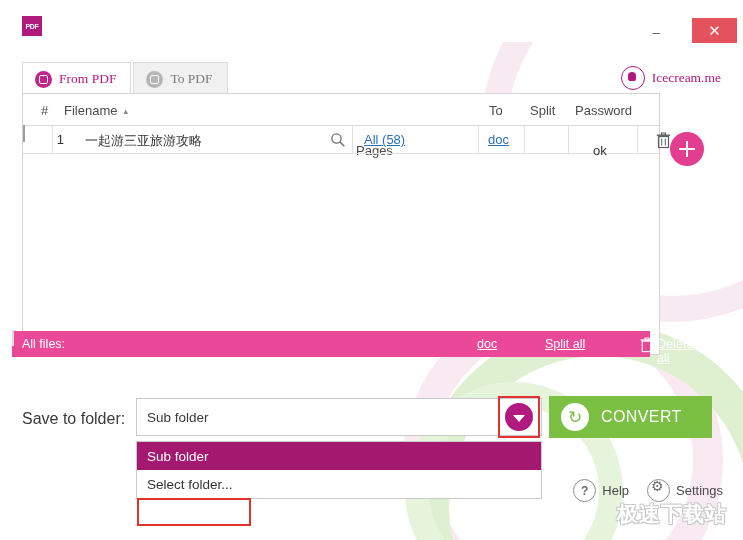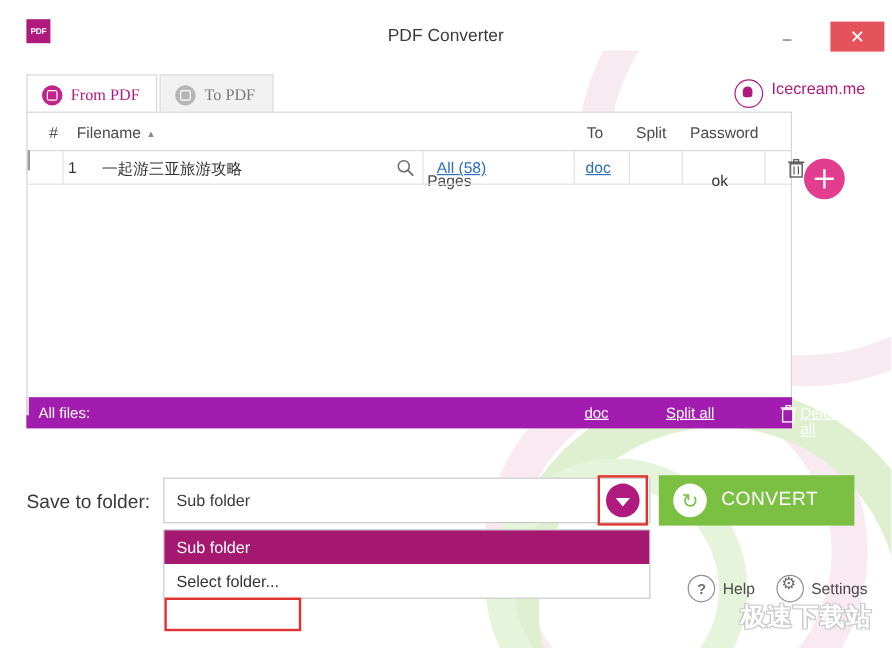--- a/index.html
+++ b/index.html
@@ -170,23 +170,24 @@
     border-radius: 2px;
     box-sizing: border-box;
   }
 
   
   .brand {
     position: absolute;
     right: 22px;
     top: 66px;
     display: flex;
-    align-items: flex-start;
+    align-items: center;
     font-size: 13.5px;
     color: #b0197d;
+    font-family: Liberation Serif, serif;
   }
   .brand-circle {
     width: 22px;
     height: 22px;
     border-radius: 50%;
     border: 1.5px solid #b0197d;
     margin-right: 7px;
     position: relative;
   }
   .brand-circle::after {
@@ -324,25 +325,25 @@
     height: 2.5px;
   }
   .plus-btn::after {
     width: 2.5px;
     height: 16px;
   }
 
   
   .allbar {
     position: absolute;
-    left: 22px;
+    left: 12px;
     top: 331px;
     width: 638px;
     height: 26px;
-    background: #a21caf;
+    background: #ec4899;
     color: #ffffff;
     font-size: 12.5px;
     box-sizing: border-box;
   }
   .allbar .it {
     position: absolute;
     top: 6px;
   }
   .a-label { left: 10px; }
   .a-doc { left: 465px; text-decoration: underline; cursor: pointer; }
@@ -565,21 +566,20 @@
 
   <div class="bg-swirl bg-pink-1"></div>
   <div class="bg-swirl bg-pink-2"></div>
   <div class="bg-swirl bg-green-1"></div>
   <div class="bg-swirl bg-green-2"></div>
 
   <div class="titlebar">
     <div class="app-icon">
       <span>PDF</span>
     </div>
-    <div class="win-title">PDF Converter</div>
     <div class="win-btn win-min">–</div>
     <div class="win-btn win-close">✕</div>
   </div>
 
   <div class="tabstrip">
     <div class="tab active">
       <span class="tab-ico"></span>
       <span>From PDF</span>
     </div>
     <div class="tab">

